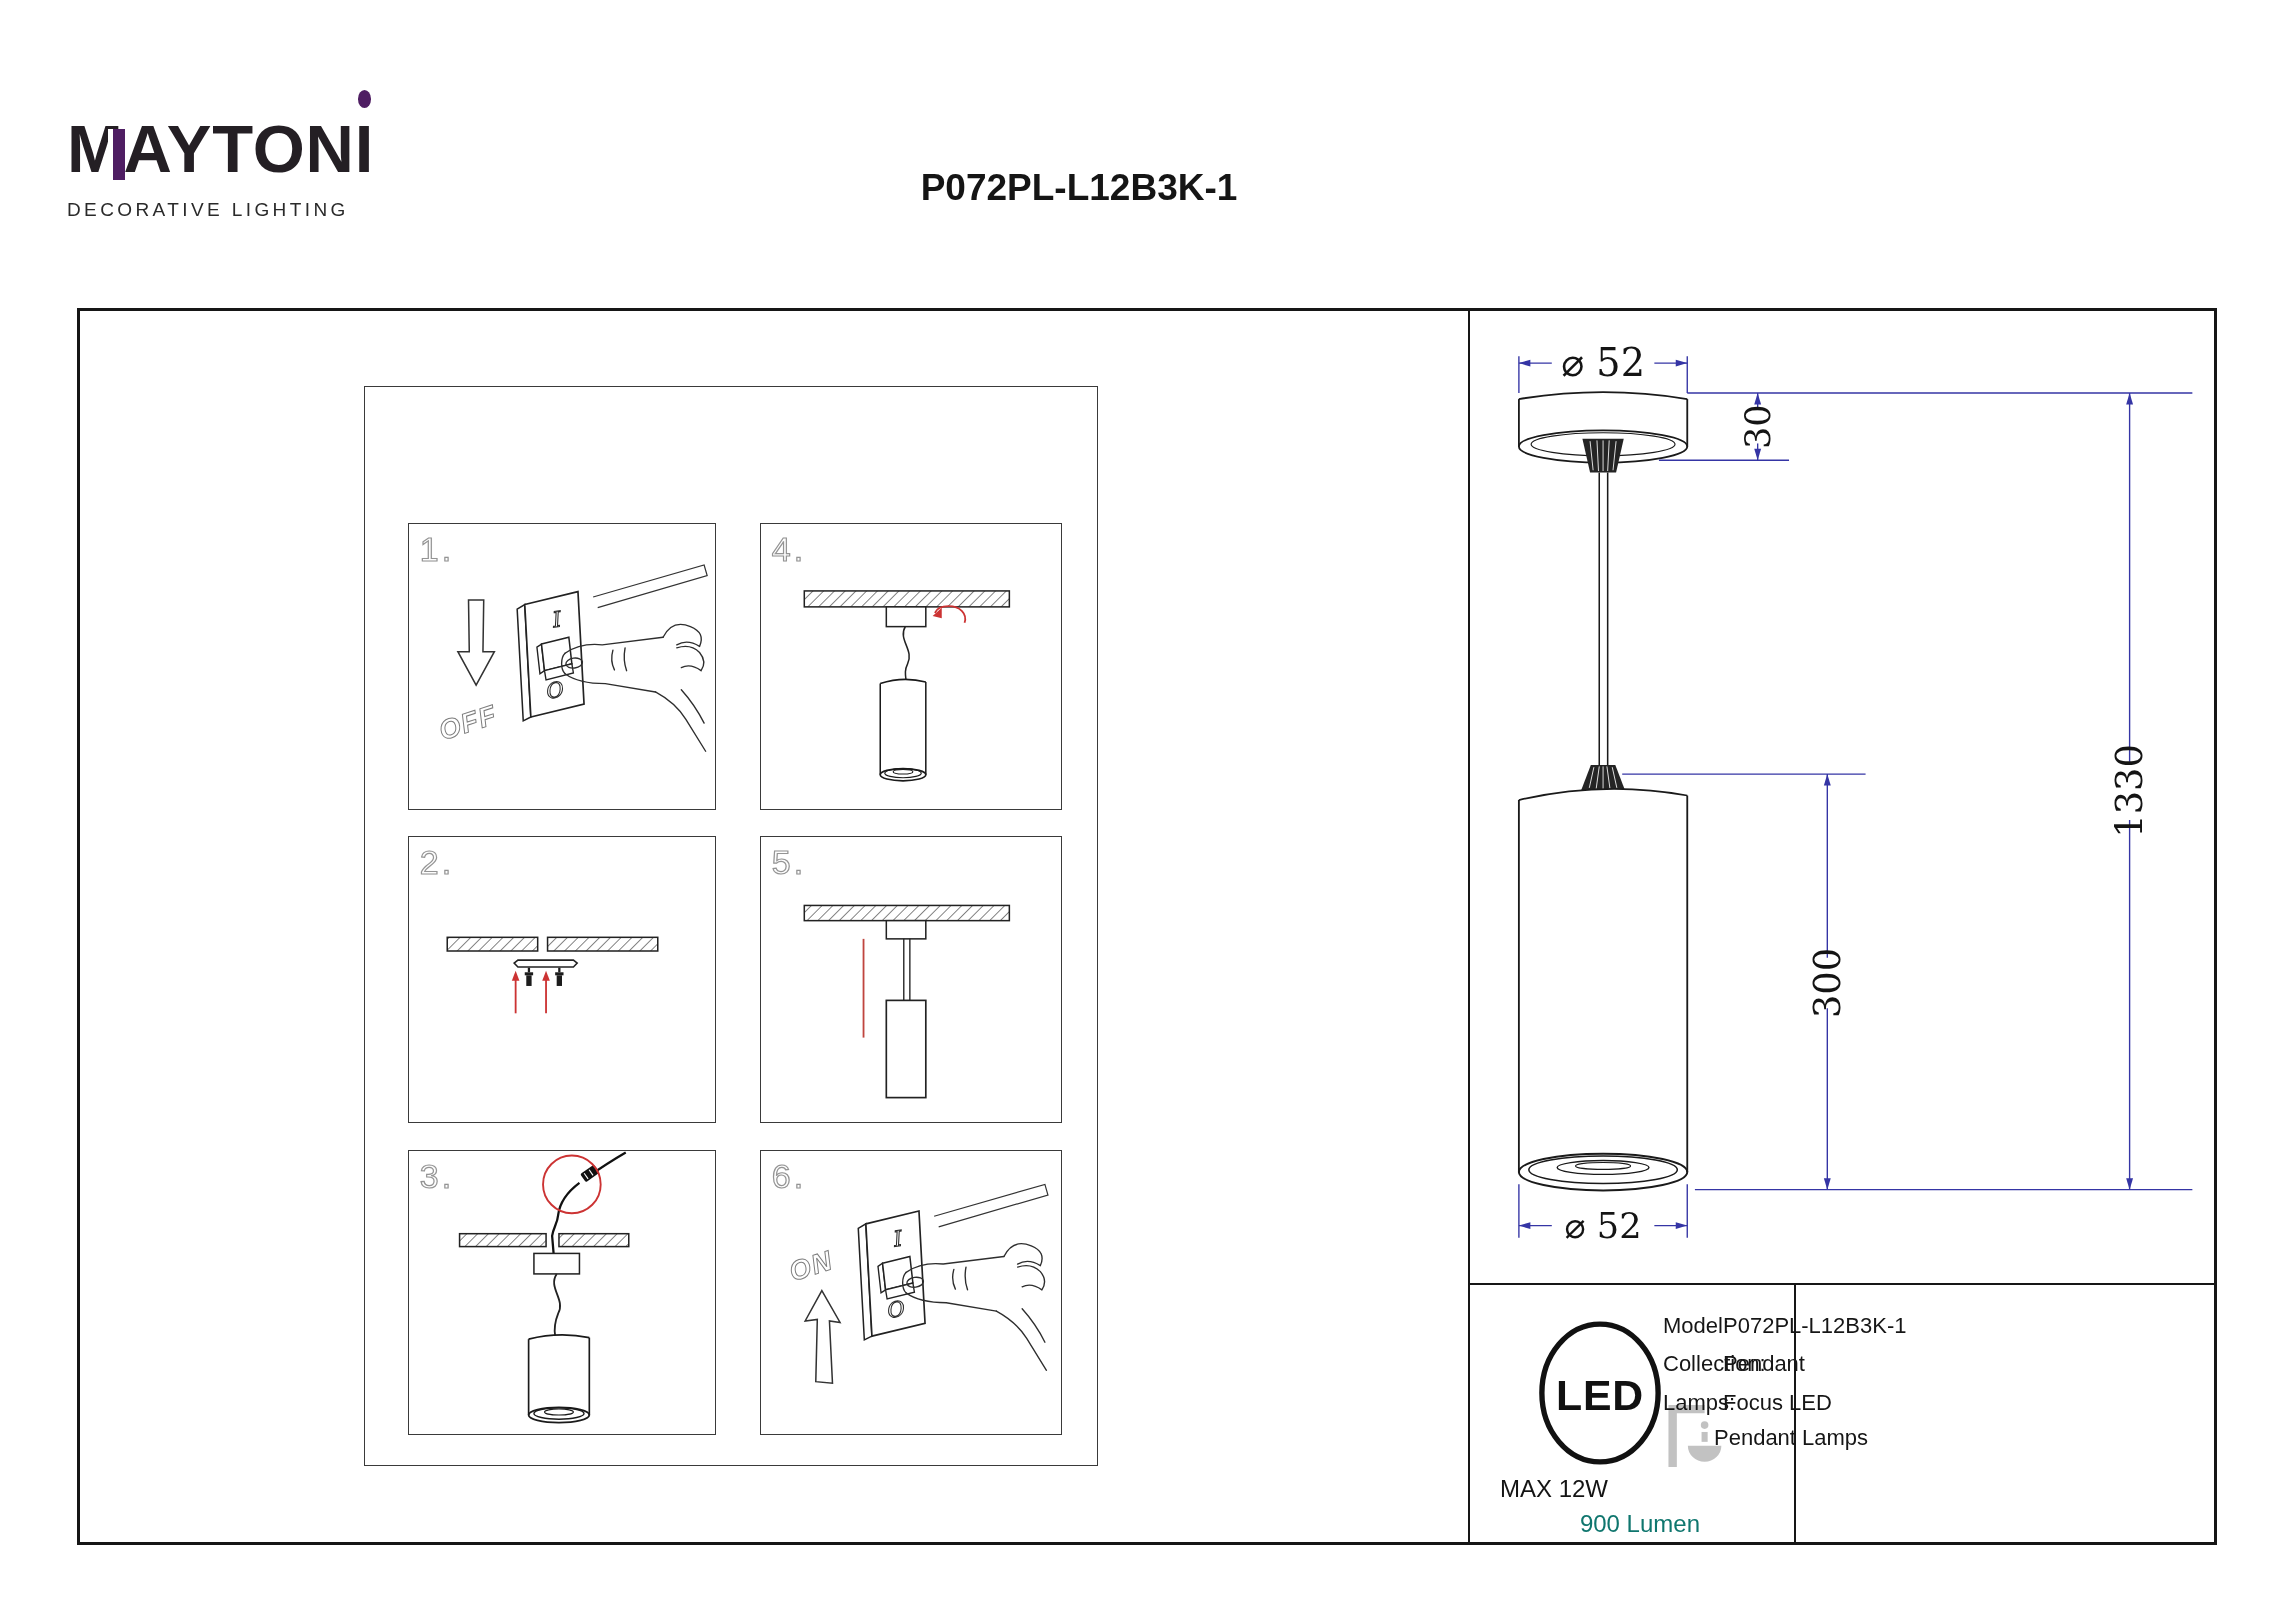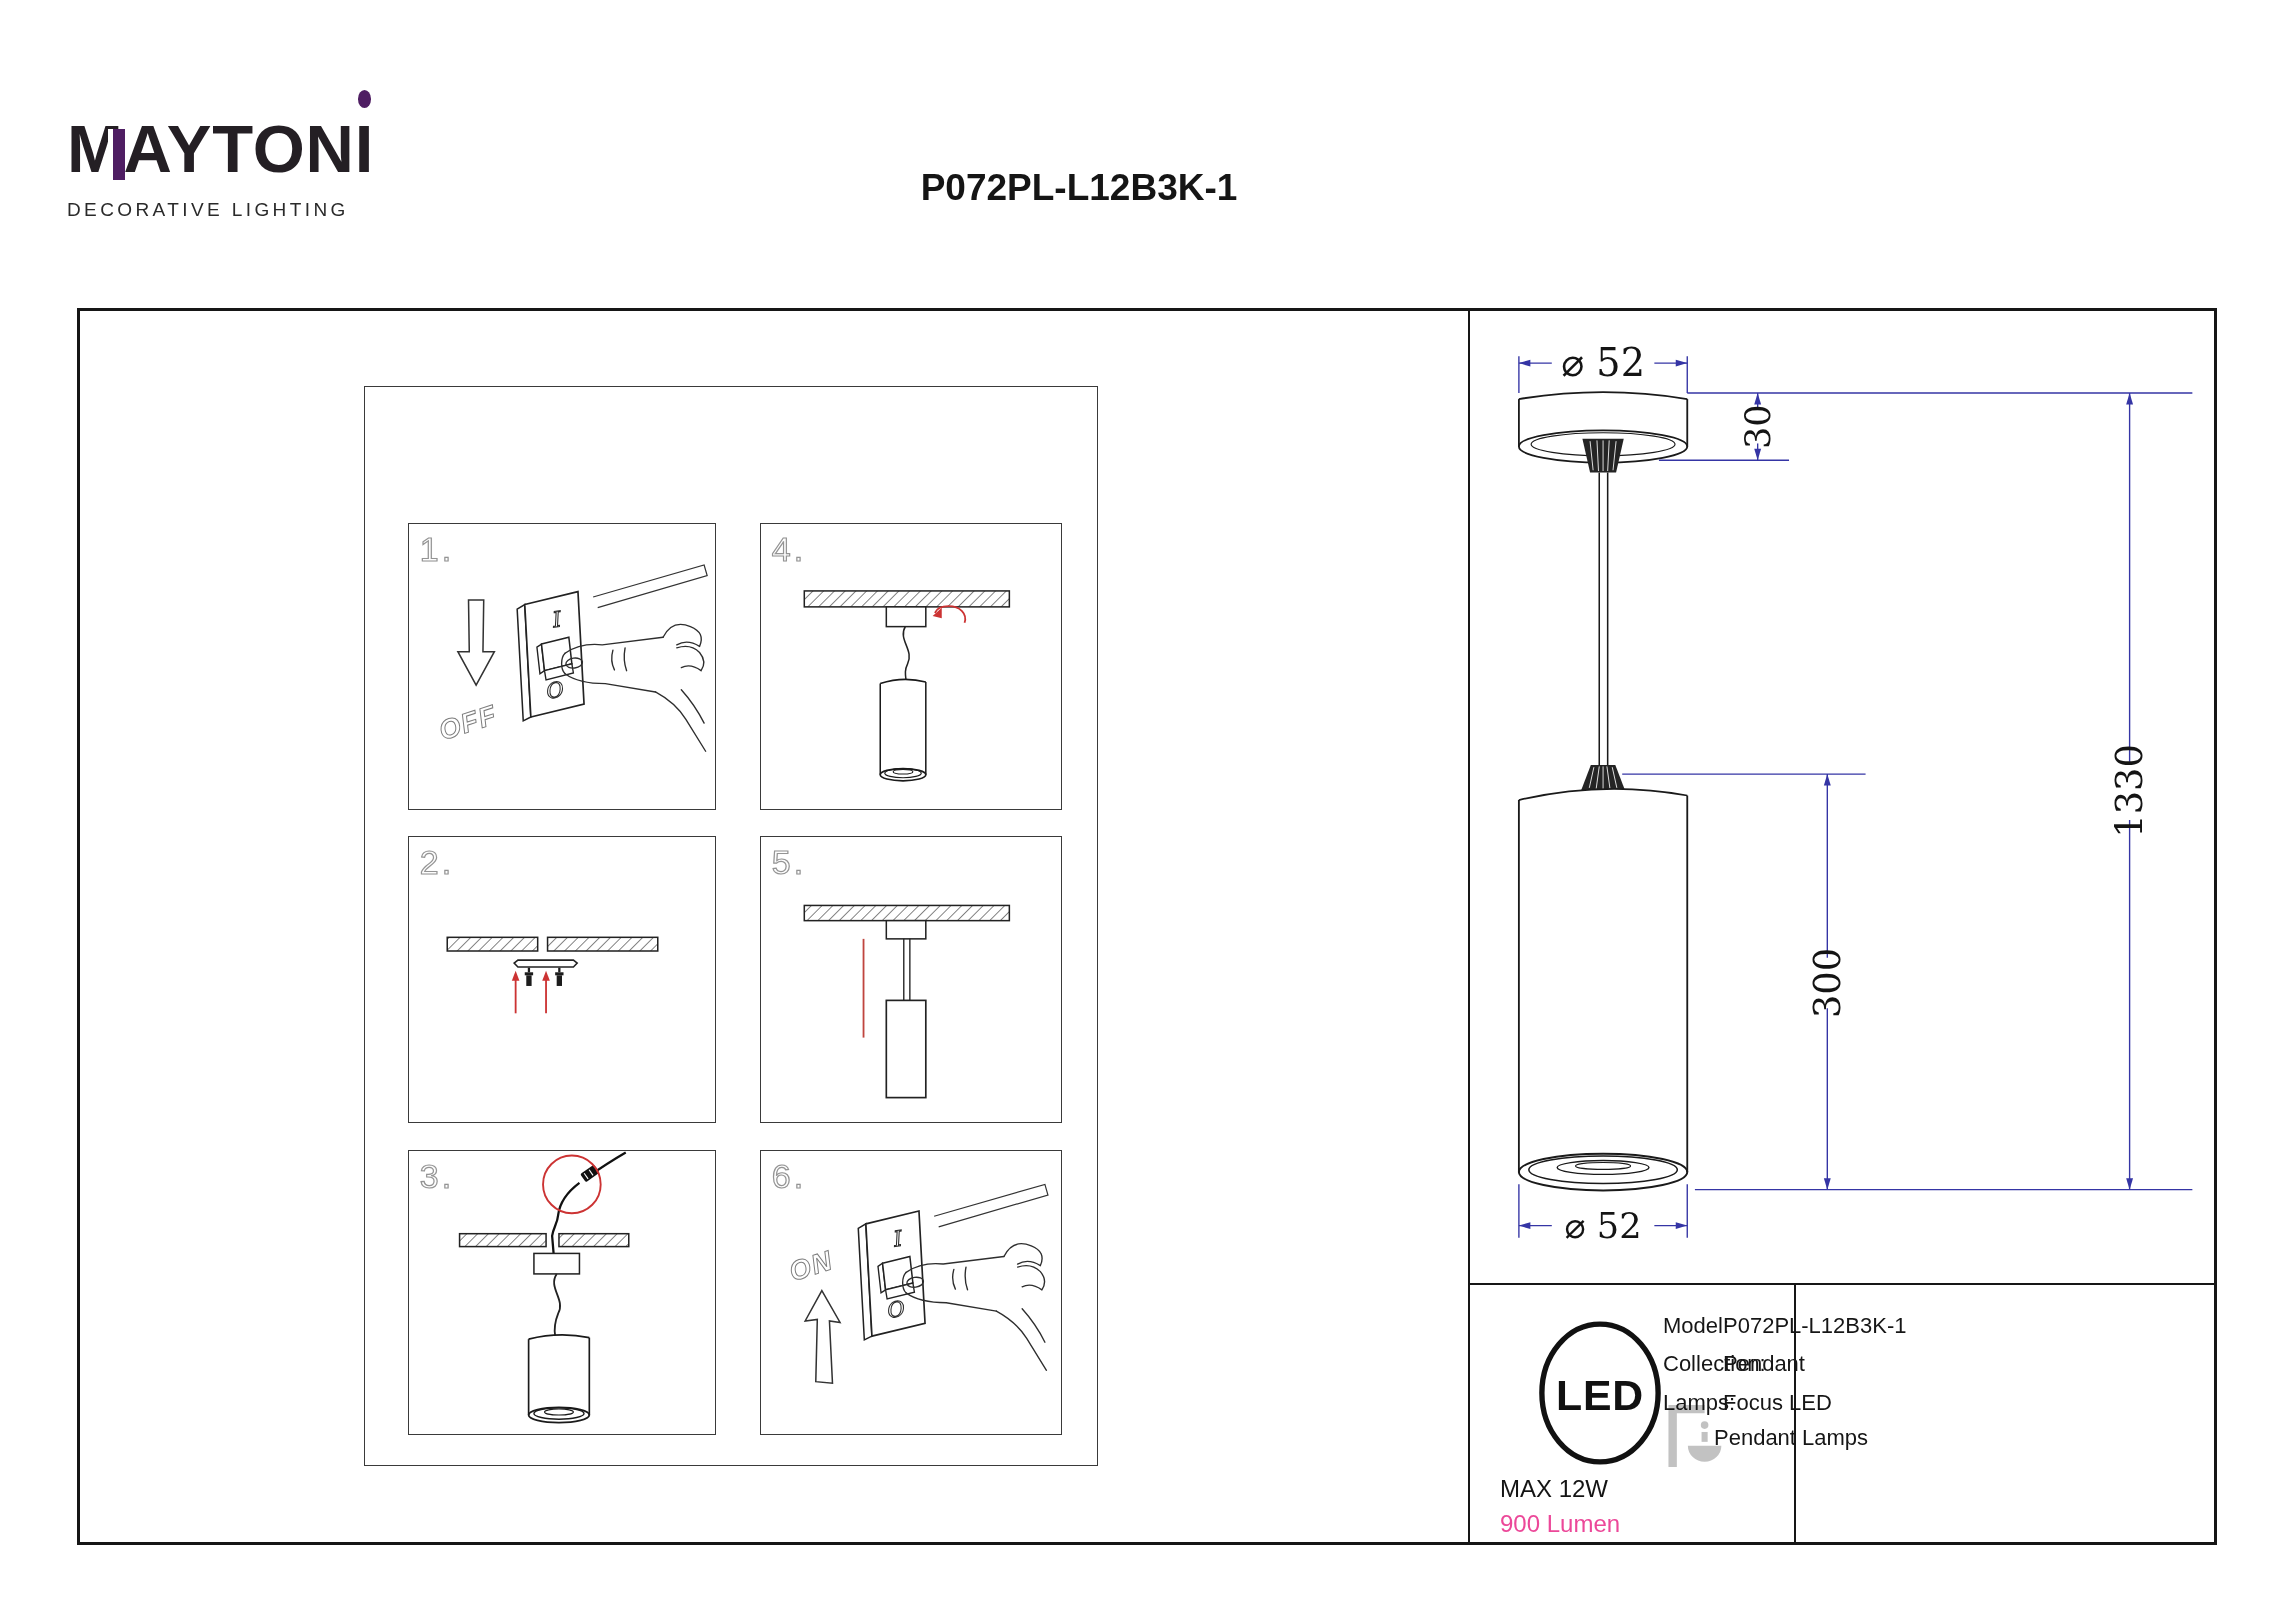--- a/index.html
+++ b/index.html
@@ -29,21 +29,21 @@
   #panel-6{left:760px;top:1150px;width:302px;height:285px;}
   .panel svg{position:absolute;left:0;top:0;width:100%;height:100%;}
   .step-num{position:absolute;left:10.7px;top:6.1px;font-size:34px;font-weight:400;color:#fdfdfd;
             -webkit-text-stroke:1.2px #949494;text-shadow:0 0 0.8px #aaa;letter-spacing:3.1px;}
 
   
   #info-top-line{left:1468px;top:1283px;width:749px;height:2.3px;background:#161616;}
   #info-cell-divider{left:1794px;top:1283px;width:2.3px;height:262px;background:#161616;}
   #led-badge-svg{left:1535px;top:1318px;width:130px;height:150px;}
   #max-power{left:1500px;top:1475px;width:200px;font-size:24px;color:#141414;}
-  #lumen{left:1500px;top:1510px;width:200px;text-align:left;font-size:24px;color:#ec4899;}
+  #lumen{left:1500px;top:1510px;width:200px;text-align:right;font-size:24px;color:#0f766e;}
   #specs{left:1663px;top:1313px;width:536px;font-size:22px;color:#161616;}
   .spec-row{position:absolute;left:0;white-space:nowrap;}
   .spec-label{position:absolute;left:0;}
   .spec-value{position:absolute;left:60px;}
   #watermark-svg{left:1665px;top:1400px;width:64px;height:70px;opacity:.8;}
 
   
   #tech-svg{left:1469px;top:308px;width:748px;height:975px;}
   .dim-line{stroke:#3535a5;stroke-width:1.8;fill:none;}
   .dim-arrow{fill:#3535a5;stroke:none;}

